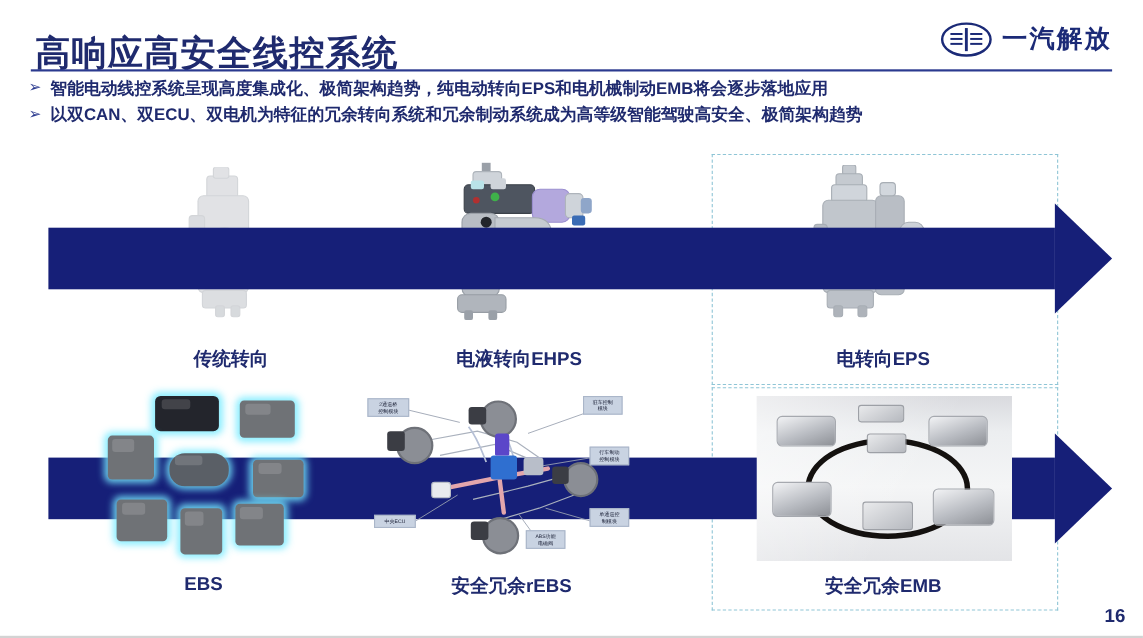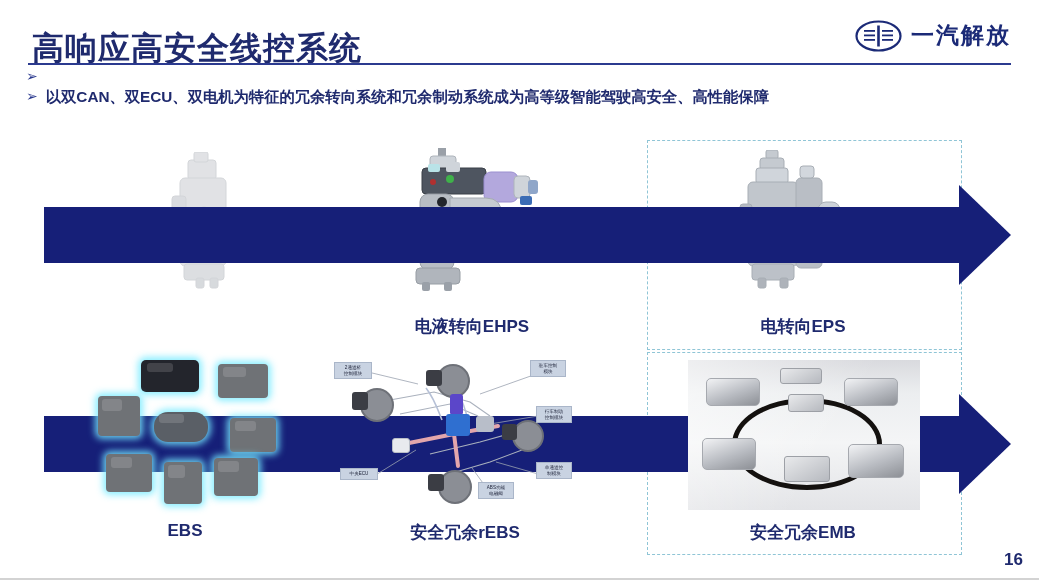--- a/index.html
+++ b/index.html
@@ -96,24 +96,25 @@
         <rect x="27" y="14.5" width="11" height="1.8" fill="#1b2a77"></rect>
         <rect x="27" y="19" width="11" height="1.8" fill="#1b2a77"></rect>
       </svg>
     </span>
     <span class="logo-text">一汽解放</span>
   </div>
 
   <div class="bullets">
     <div class="bullet">
       <span class="bullet-mark">➢</span>
+      <span class="bullet-text">智能电动线控系统呈现高度集成化、极简架构趋势，纯电动转向EPS和电机械制动EMB将会逐步落地应用</span>
     </div>
     <div class="bullet">
       <span class="bullet-mark">➢</span>
-      <span class="bullet-text">以双CAN、双ECU、双电机为特征的冗余转向系统和冗余制动系统成为高等级智能驾驶高安全、高性能保障</span>
+      <span class="bullet-text">以双CAN、双ECU、双电机为特征的冗余转向系统和冗余制动系统成为高等级智能驾驶高安全、极简架构趋势</span>
     </div>
   </div>
 
   <div class="dashbox" id="dash-eps"></div>
   <div class="dashbox" id="dash-emb"></div>
 
   <div class="art" style="left:150px;top:152px;width:120px;height:140px;opacity:.55;">
     <svg width="120" height="140" viewBox="0 0 120 140">
       <g fill="#c9ccd1" stroke="#b0b4ba" stroke-width="1">
         <rect x="38" y="8" width="28" height="20" rx="3"></rect>
@@ -188,20 +189,21 @@
 
   <div class="band" id="band1">
     <div class="shaft"></div>
     <div class="head"></div>
   </div>
   <div class="band" id="band2">
     <div class="shaft"></div>
     <div class="head"></div>
   </div>
 
+  <div class="caption" style="left:120px;top:315px;width:180px;">传统转向</div>
   <div class="caption" style="left:372px;top:315px;width:200px;">电液转向EHPS</div>
   <div class="caption" style="left:708px;top:315px;width:190px;">电转向EPS</div>
 
   <div class="art" style="left:96px;top:358px;width:240px;height:150px;">
     <div class="ebs-mod dark" style="left:45px;top:2px;width:58px;height:32px;border-radius:5px;"></div>
     <div class="ebs-mod" style="left:122px;top:6px;width:50px;height:34px;"></div>
     <div class="ebs-mod" style="left:2px;top:38px;width:42px;height:40px;"></div>
     <div class="ebs-mod" style="left:58px;top:54px;width:54px;height:30px;border-radius:14px;background:#5a5f66;"></div>
     <div class="ebs-mod" style="left:134px;top:60px;width:46px;height:34px;"></div>
     <div class="ebs-mod" style="left:10px;top:96px;width:46px;height:38px;"></div>

